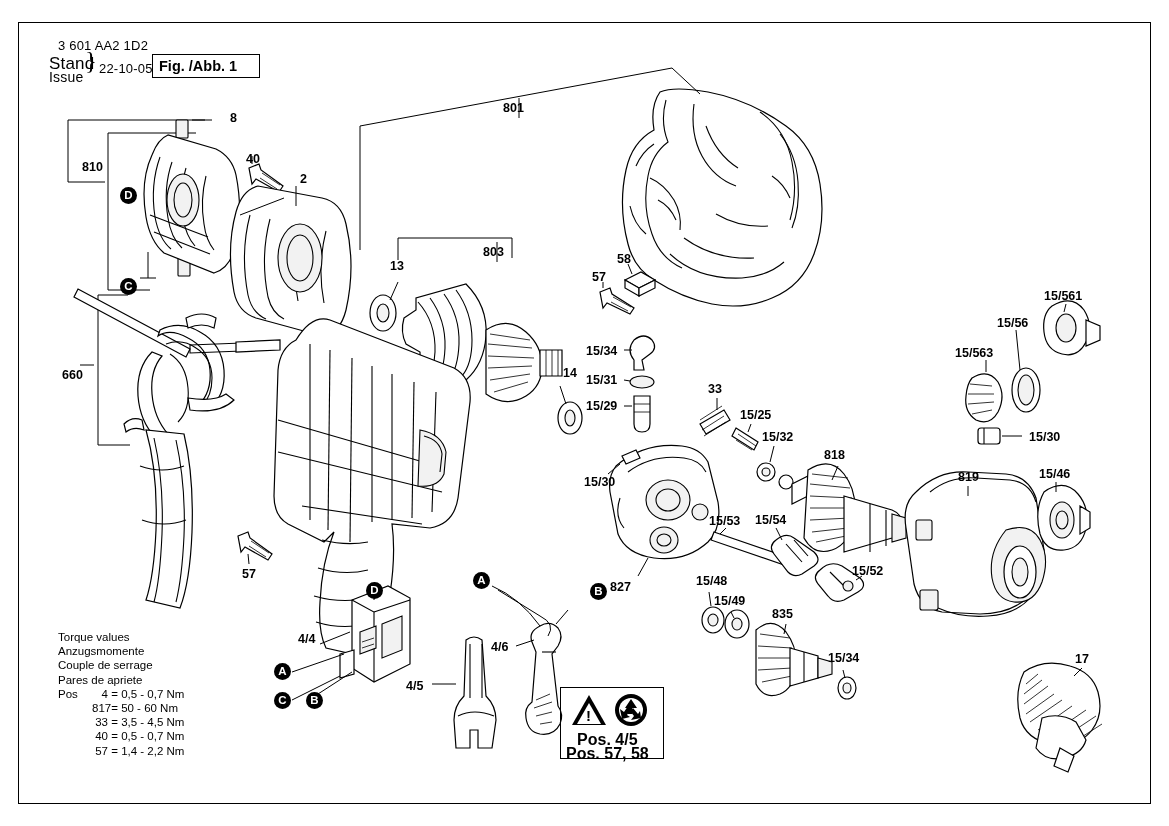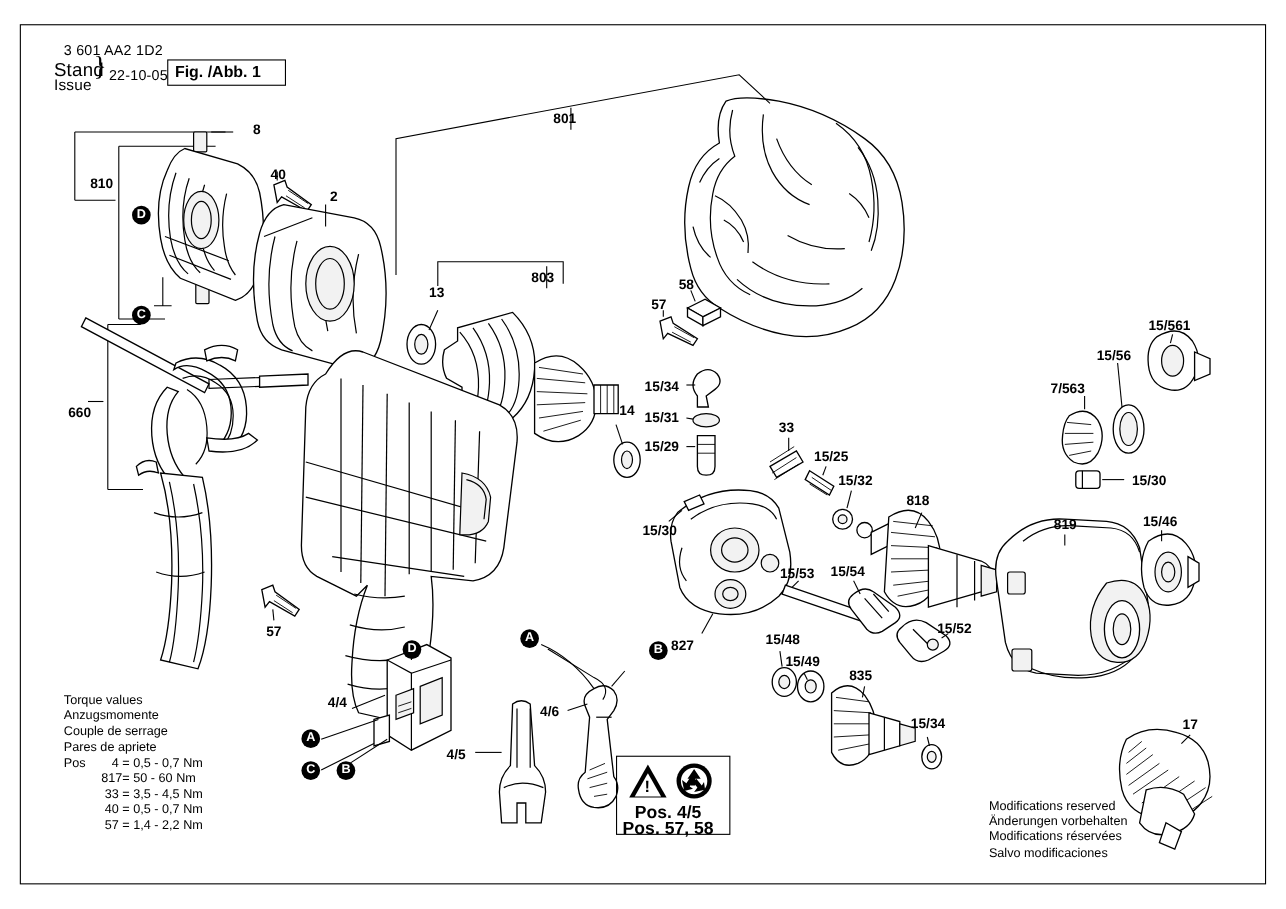--- a/index.html
+++ b/index.html
@@ -460,21 +460,21 @@
   <div class="lbl" style="left:586px;  top:344px;">15/34</div>
   <div class="lbl" style="left:586px;  top:373px;">15/31</div>
   <div class="lbl" style="left:586px;  top:399px;">15/29</div>
   <div class="lbl" style="left:708px;  top:382px;">33</div>
   <div class="lbl" style="left:740px;  top:408px;">15/25</div>
   <div class="lbl" style="left:762px;  top:430px;">15/32</div>
   <div class="lbl" style="left:584px;  top:475px;">15/30</div>
   <div class="lbl" style="left:1029px; top:430px;">15/30</div>
   <div class="lbl" style="left:1044px; top:289px;">15/561</div>
   <div class="lbl" style="left:997px;  top:316px;">15/56</div>
-  <div class="lbl" style="left:955px;  top:346px;">7/563</div>
+  <div class="lbl" style="left:955px;  top:346px;">15/563</div>
   <div class="lbl" style="left:824px;  top:448px;">818</div>
   <div class="lbl" style="left:958px;  top:470px;">819</div>
   <div class="lbl" style="left:1039px; top:467px;">15/46</div>
   <div class="lbl" style="left:709px;  top:514px;">15/53</div>
   <div class="lbl" style="left:755px;  top:513px;">15/54</div>
   <div class="lbl" style="left:852px;  top:564px;">15/52</div>
   <div class="lbl" style="left:610px;  top:580px;">827</div>
   <div class="lbl" style="left:696px;  top:574px;">15/48</div>
   <div class="lbl" style="left:714px;  top:594px;">15/49</div>
   <div class="lbl" style="left:772px;  top:607px;">835</div>
@@ -515,20 +515,14 @@
   <svg style="position:absolute;left:615px;top:694px;width:32px;height:32px;">
     <path d="M16 5 l6 9 l-5 0 l0 6 l-4 0 l0 -6 l-3 0 z" fill="#000"></path>
     <path d="M7 25 l-2 -10 l4 3 l4 -6 l4 2 l-5 7 l3 2 z" fill="#000"></path>
     <path d="M26 24 l-10 2 l3 -4 l-4 -5 l3 -3 l5 6 l2 -3 z" fill="#000"></path>
   </svg>
   <div id="warn-text">
     <div>Pos. 4/5</div>
     <div>Pos. 57, 58</div>
   </div>
 
-  <div id="mods">
-    <div>Modifications reserved</div>
-    <div>Änderungen vorbehalten</div>
-    <div>Modifications réservées</div>
-    <div>Salvo modificaciones</div>
-  </div>
 
 </div>
 
 </body></html>

